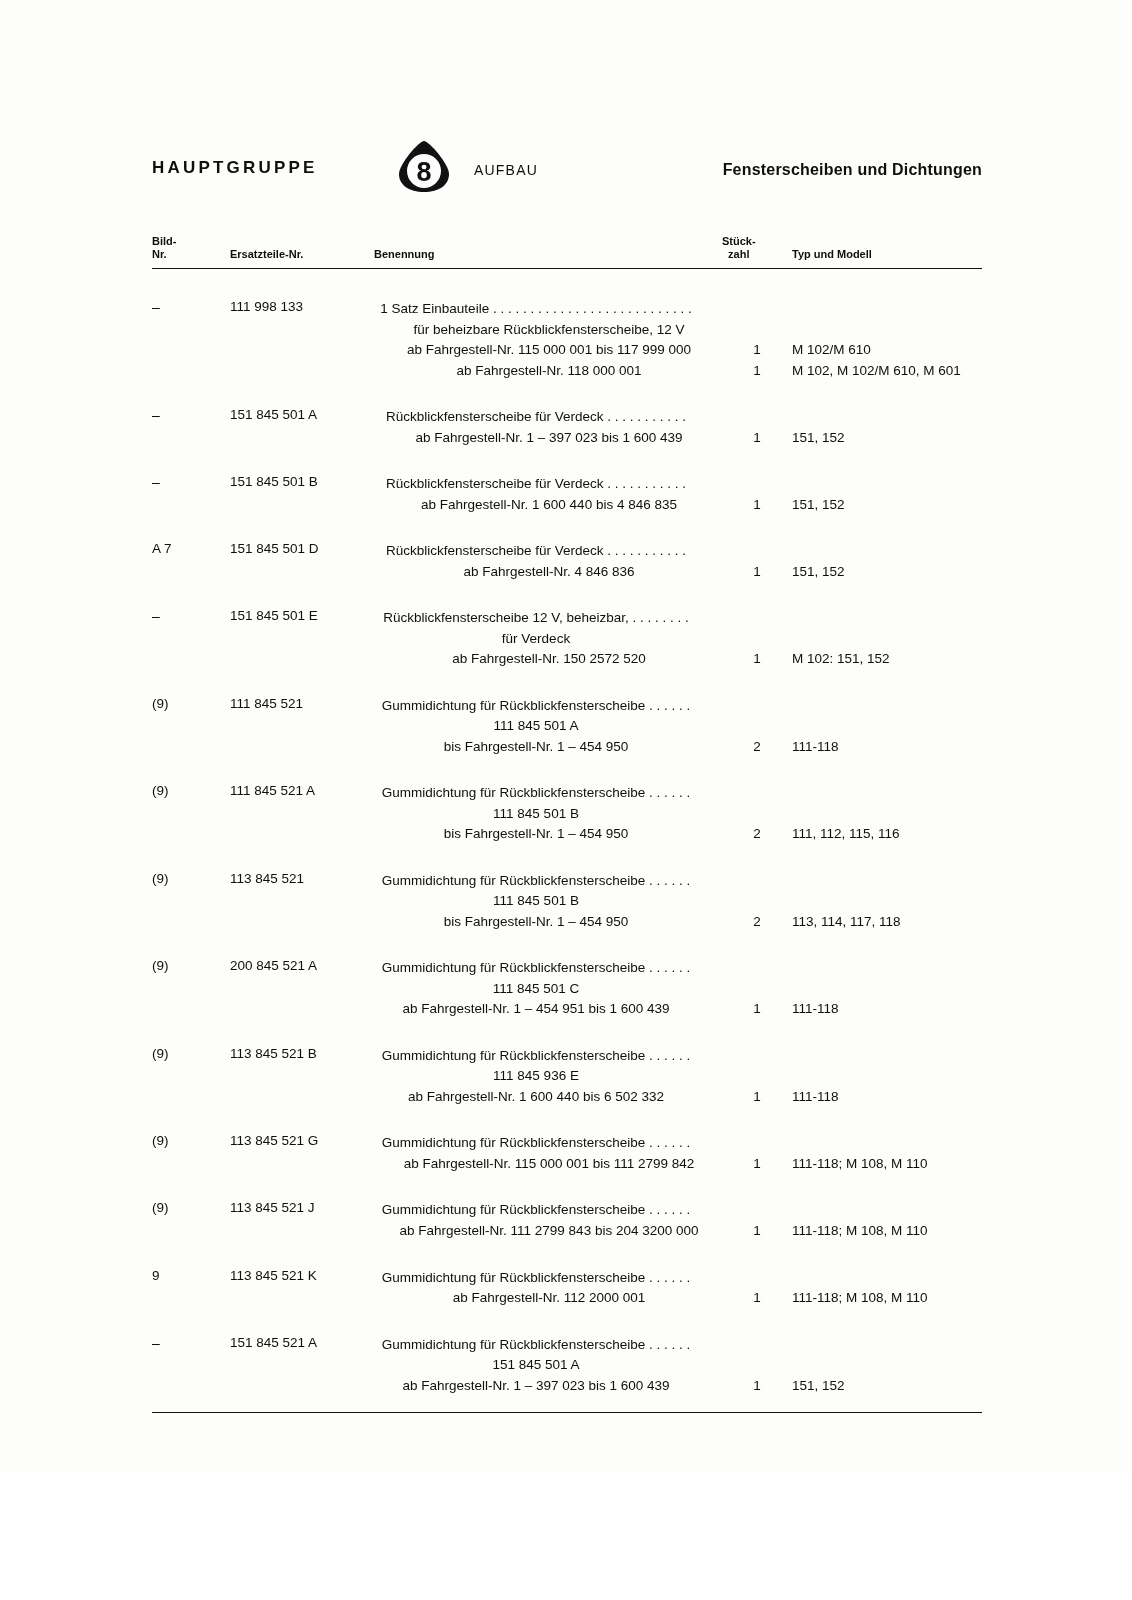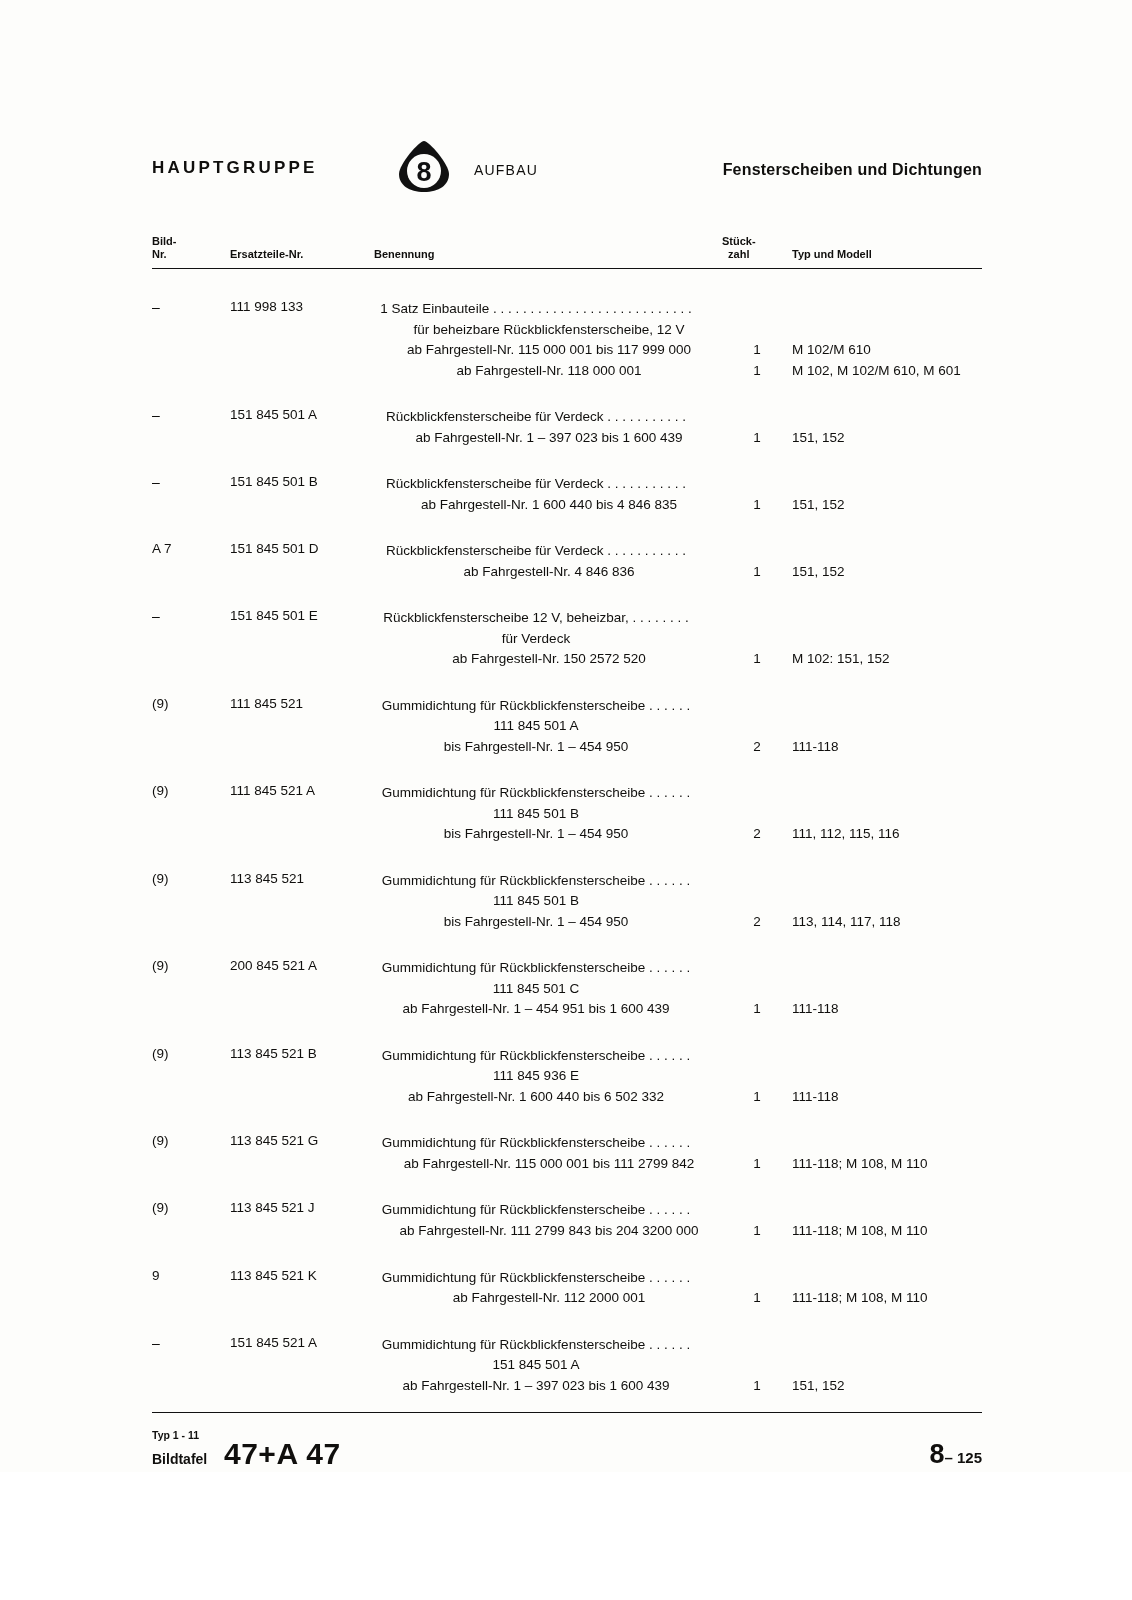--- a/index.html
+++ b/index.html
@@ -481,22 +481,14 @@
               <div>151, 152</div>
             </td>
           </tr>
         </tbody>
     </table>
 
   </div>
 
   <div class="footer">
     <hr class="footer-rule">
-    <div class="footer-inner">
-      <div class="typ-small">Typ 1 - 11</div>
-      <div class="bildtafel-label">Bildtafel</div>
-      <div class="bildtafel-num">47+A 47</div>
-      <div class="pagenum">
-        <b>8</b><span>– 125</span>
-      </div>
-    </div>
   </div>
 </div>
 
 </body></html>

